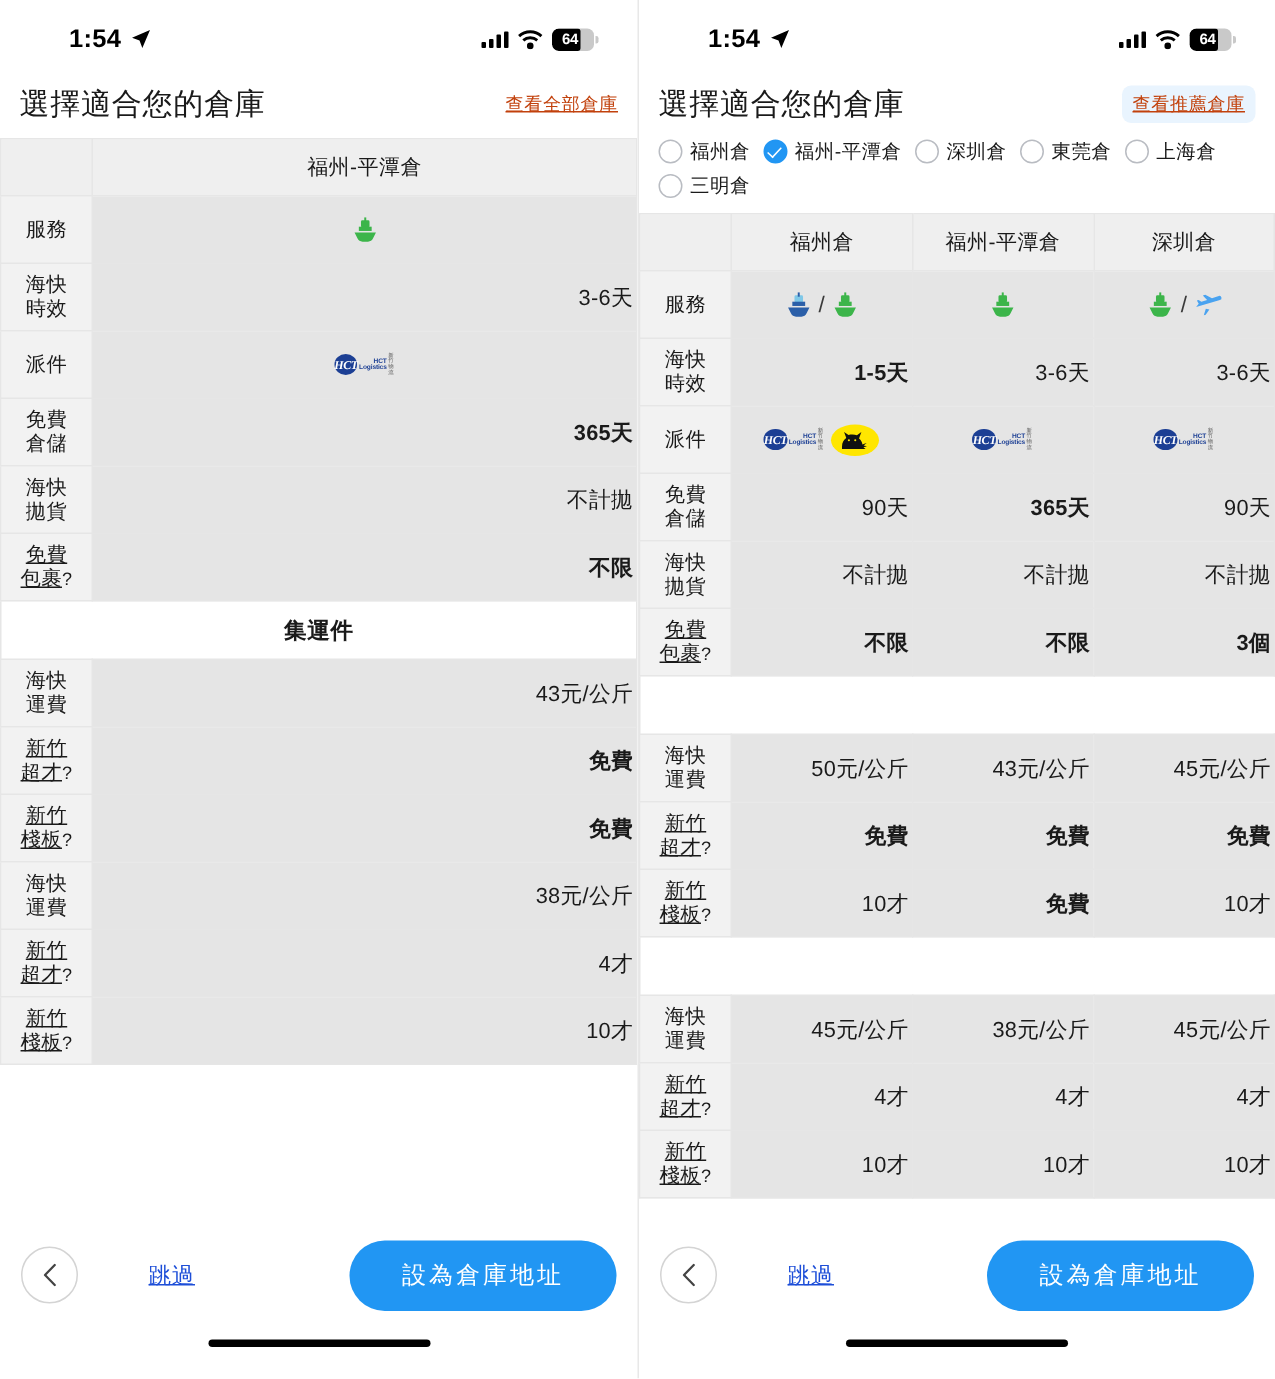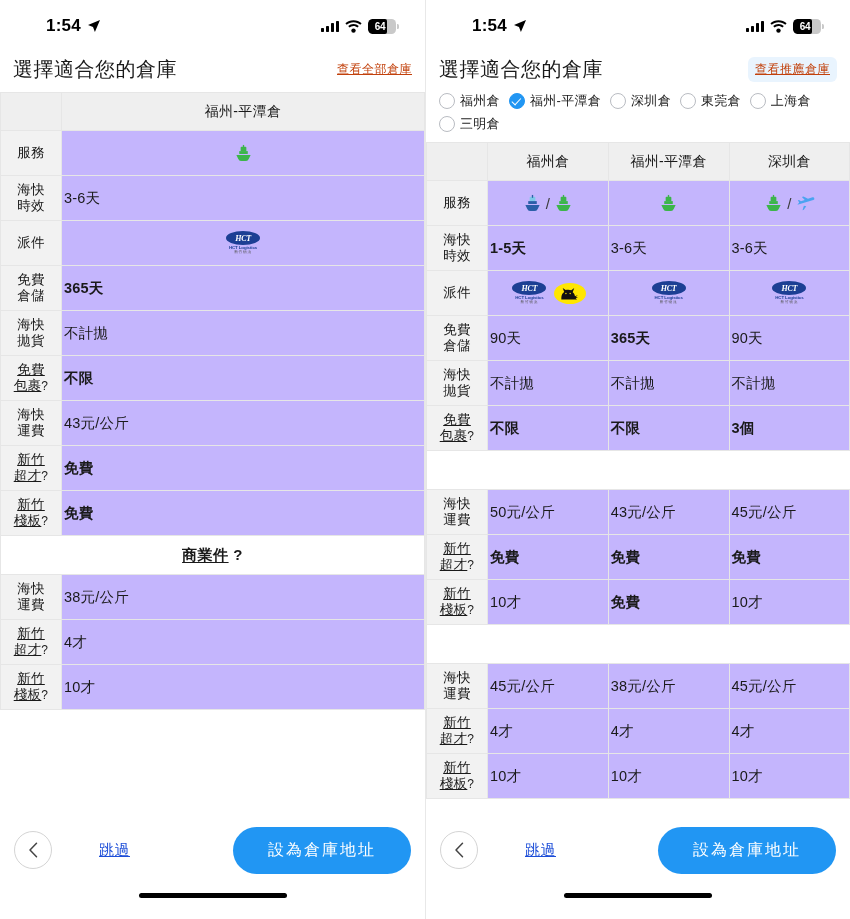--- a/index.html
+++ b/index.html
@@ -111,22 +111,22 @@
 
   td.rowlab {
     background:#f2f2f2; font-size:13.5px; color:#1a1a1a;
     text-align:center; line-height:1.22; padding:5px 2px;
     letter-spacing:.3px; vertical-align:middle;
   }
   td.rowlab .q { font-size:12px; }
   td.rowlab u { text-decoration:underline; text-underline-offset:1px; }
 
   td.val {
-    background:#c4b5fd; font-size:14.5px; color:#1a1a1a;
-    text-align:left; vertical-align:middle; padding:6px 2px;
+    background:#e5e5e5; font-size:14.5px; color:#1a1a1a;
+    text-align:right; vertical-align:middle; padding:6px 2px;
     letter-spacing:.2px; height:45px;
   }
   td.val.bold { font-weight:700; }
 
   td.section {
     background:#fff; font-size:15px; font-weight:700; color:#1a1a1a;
     text-align:center; height:39px; letter-spacing:.5px;
     border-left:none; border-right:none;
   }
   td.section u { text-decoration:underline; text-underline-offset:2px; }
@@ -134,21 +134,21 @@
   .panel.right td.section { text-align:right; padding-right:14px; }
 
   
   .icons { display:flex; align-items:center; justify-content:center; gap:4px; }
   .sep { color:#3a3a3a; font-size:15px; }
   .svgi { display:block; }
 
   
   .logos { display:flex; align-items:center; justify-content:center; gap:5px; }
   .logo-hct {
-    width:40px;height:28px;display:flex;flex-direction:column;
+    width:40px;height:28px;display:flex;flex-direction:row;
     align-items:center;justify-content:center;gap:1px;
   }
   .hct-oval {
     width:34px;height:14px;border-radius:50%;background:#1c3f94;
     display:flex;align-items:center;justify-content:center;
   }
   .hct-oval span {
     color:#fff;font-size:8px;font-weight:700;font-style:italic;
     letter-spacing:-.3px;font-family:"Liberation Serif",serif;
   }
@@ -276,33 +276,33 @@
             </tr>
             <tr>
               <td class="rowlab">海快<br>拋貨</td>
               <td class="val">不計拋</td>
             </tr>
             <tr>
               <td class="rowlab"><u>免費</u><br><u>包裹</u><span class="q">?</span></td>
               <td class="val bold">不限</td>
             </tr>
             <tr>
+        <td class="section" colspan="2">集運件</td>
+            </tr>
+            <tr>
               <td class="rowlab">海快<br>運費</td>
               <td class="val">43元/公斤</td>
             </tr>
             <tr>
               <td class="rowlab"><u>新竹</u><br><u>超才</u><span class="q">?</span></td>
               <td class="val bold">免費</td>
             </tr>
             <tr>
               <td class="rowlab"><u>新竹</u><br><u>棧板</u><span class="q">?</span></td>
               <td class="val bold">免費</td>
-            </tr>
-            <tr>
-        <td class="section" colspan="2"><u>商業件</u> <span class="q">?</span></td>
             </tr>
             <tr>
               <td class="rowlab">海快<br>運費</td>
               <td class="val">38元/公斤</td>
             </tr>
             <tr>
               <td class="rowlab"><u>新竹</u><br><u>超才</u><span class="q">?</span></td>
               <td class="val">4才</td>
             </tr>
             <tr>

